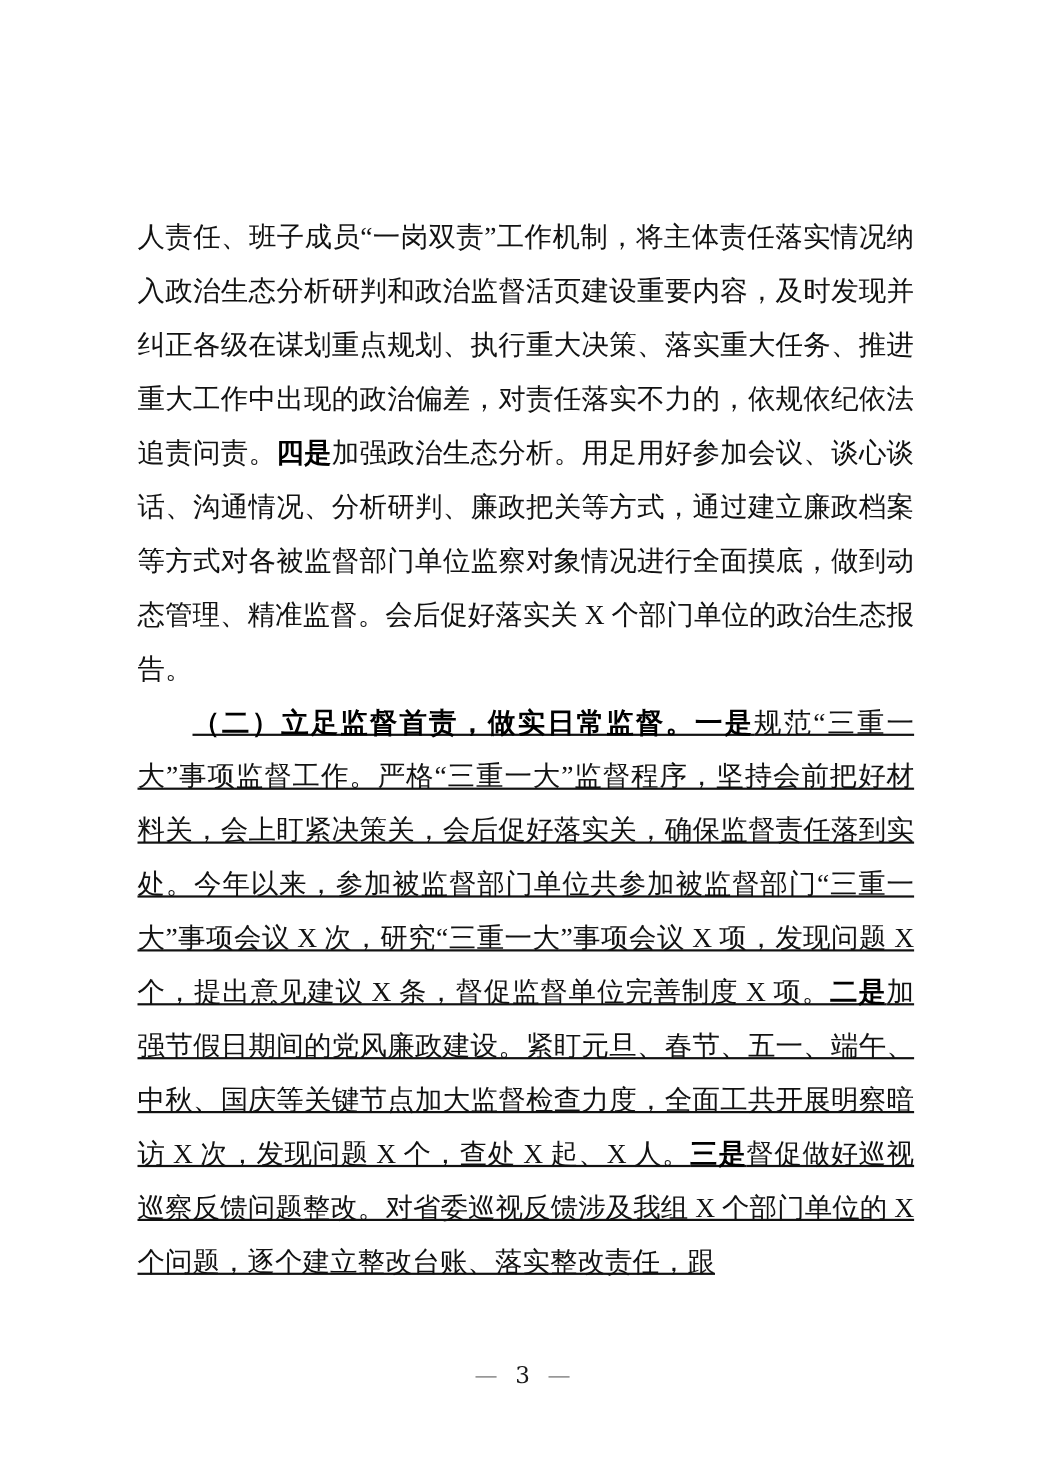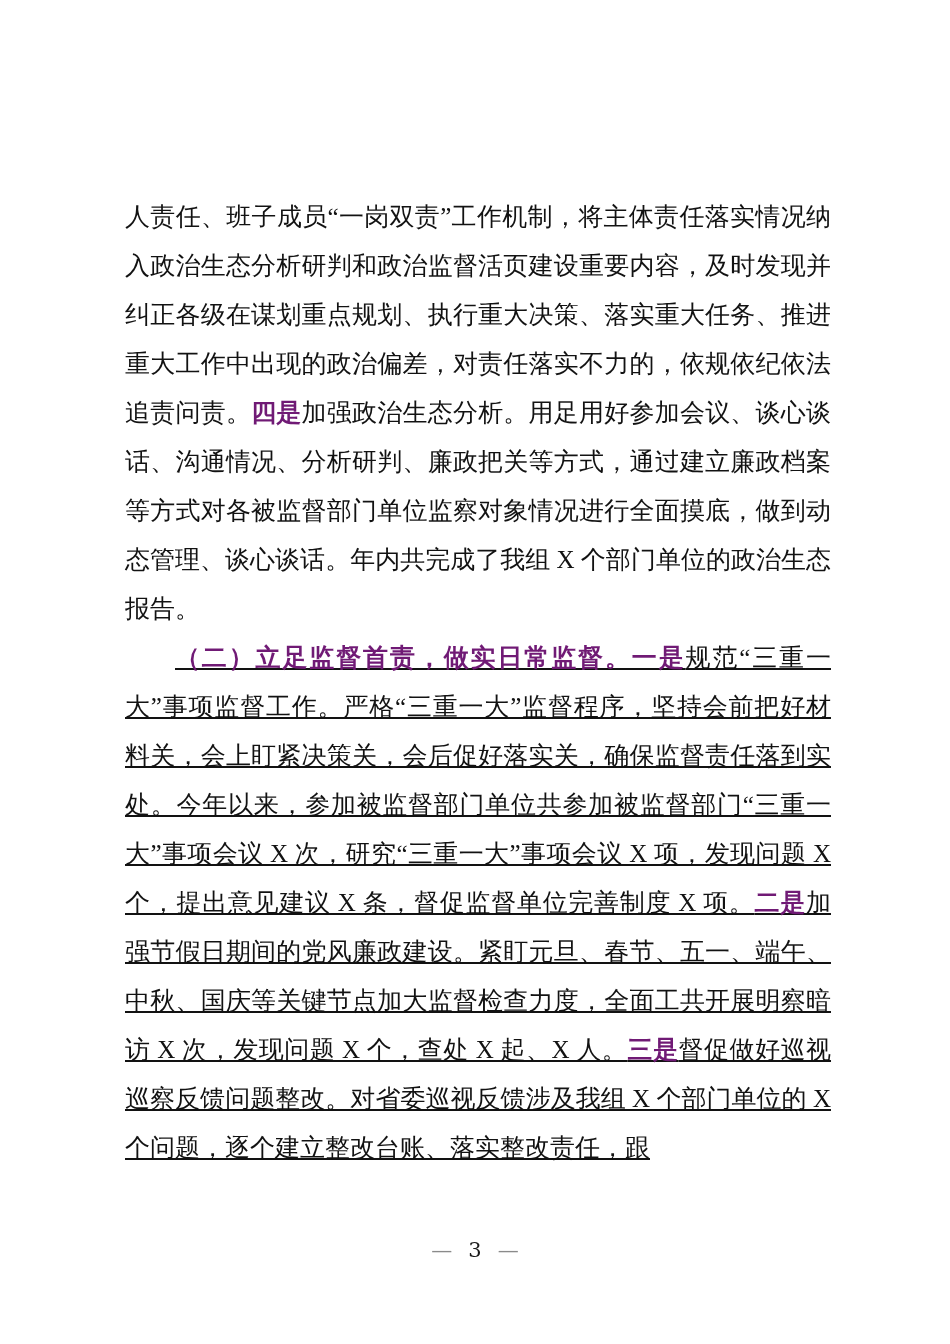--- a/index.html
+++ b/index.html
@@ -30,21 +30,21 @@
     margin: 0;
     padding: 0;
     word-break: break-all;
   }
   .para.indent {
     text-indent: 2em;
     text-decoration: underline;
   }
   .seg-bold {
     font-weight: 700;
-    color: #701a75;
+    color: #000000;
   }
   .footer {
     position: absolute;
     top: 1236px;
     left: 0;
     width: 950px;
     text-align: center;
     font-family: "DejaVu Serif", "Liberation Serif", serif;
     font-size: 21px;
     line-height: 28px;
@@ -56,18 +56,18 @@
   .footer .pagenum {
     color: #1a1a1a;
     margin: 0 16px;
   }
 </style>
 </head>
 <body>
 
 <div class="page">
   <div class="content">
-    <p class="para"><span>人责任、班子成员“一岗双责”工作机制，将主体责任落实情况纳入政治生态分析研判和政治监督活页建设重要内容，及时发现并纠正各级在谋划重点规划、执行重大决策、落实重大任务、推进重大工作中出现的政治偏差，对责任落实不力的，依规依纪依法追责问责。</span><span class="seg-bold">四是</span><span>加强政治生态分析。用足用好参加会议、谈心谈话、沟通情况、分析研判、廉政把关等方式，通过建立廉政档案等方式对各被监督部门单位监察对象情况进行全面摸底，做到动态管理、谈心谈话。年内共完成了我组 X 个部门单位的政治生态报告。</span></p>
+    <p class="para"><span>人责任、班子成员“一岗双责”工作机制，将主体责任落实情况纳入政治生态分析研判和政治监督活页建设重要内容，及时发现并纠正各级在谋划重点规划、执行重大决策、落实重大任务、推进重大工作中出现的政治偏差，对责任落实不力的，依规依纪依法追责问责。</span><span class="seg-bold">四是</span><span>加强政治生态分析。用足用好参加会议、谈心谈话、沟通情况、分析研判、廉政把关等方式，通过建立廉政档案等方式对各被监督部门单位监察对象情况进行全面摸底，做到动态管理、精准监督。会后促好落实关 X 个部门单位的政治生态报告。</span></p>
     <p class="para indent"><span class="seg-bold">（二）立足监督首责，做实日常监督。一是</span><span>规范“三重一大”事项监督工作。严格“三重一大”监督程序，坚持会前把好材料关，会上盯紧决策关，会后促好落实关，确保监督责任落到实处。今年以来，参加被监督部门单位共参加被监督部门“三重一大”事项会议 X 次，研究“三重一大”事项会议 X 项，发现问题 X 个，提出意见建议 X 条，督促监督单位完善制度 X 项。</span><span class="seg-bold">二是</span><span>加强节假日期间的党风廉政建设。紧盯元旦、春节、五一、端午、中秋、国庆等关键节点加大监督检查力度，全面工共开展明察暗访 X 次，发现问题 X 个，查处 X 起、X 人。</span><span class="seg-bold">三是</span><span>督促做好巡视巡察反馈问题整改。对省委巡视反馈涉及我组 X 个部门单位的 X 个问题，逐个建立整改台账、落实整改责任，跟</span></p>
   </div>
 
   <div class="footer"><span class="dash">—</span><span class="pagenum">3</span><span class="dash">—</span></div>
 </div>
 
 </body></html>

